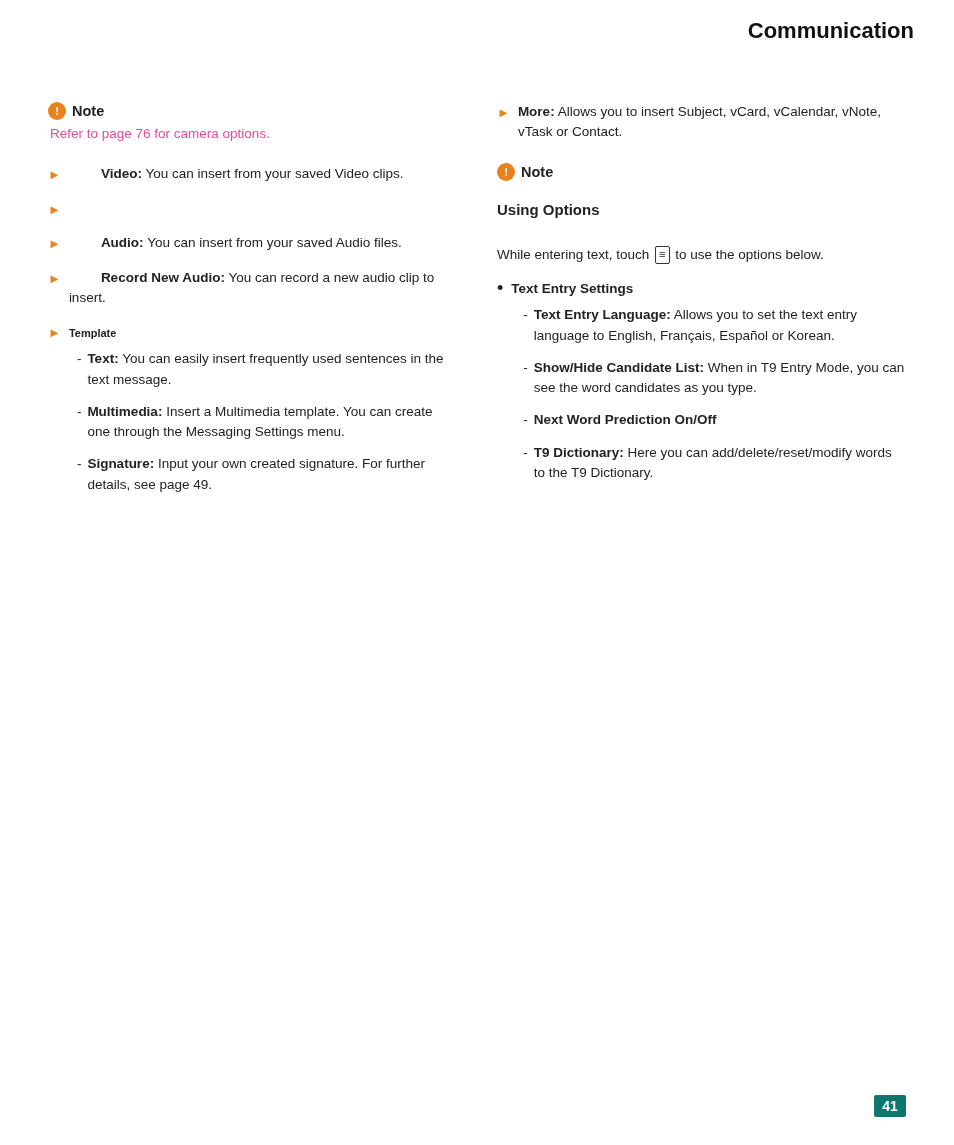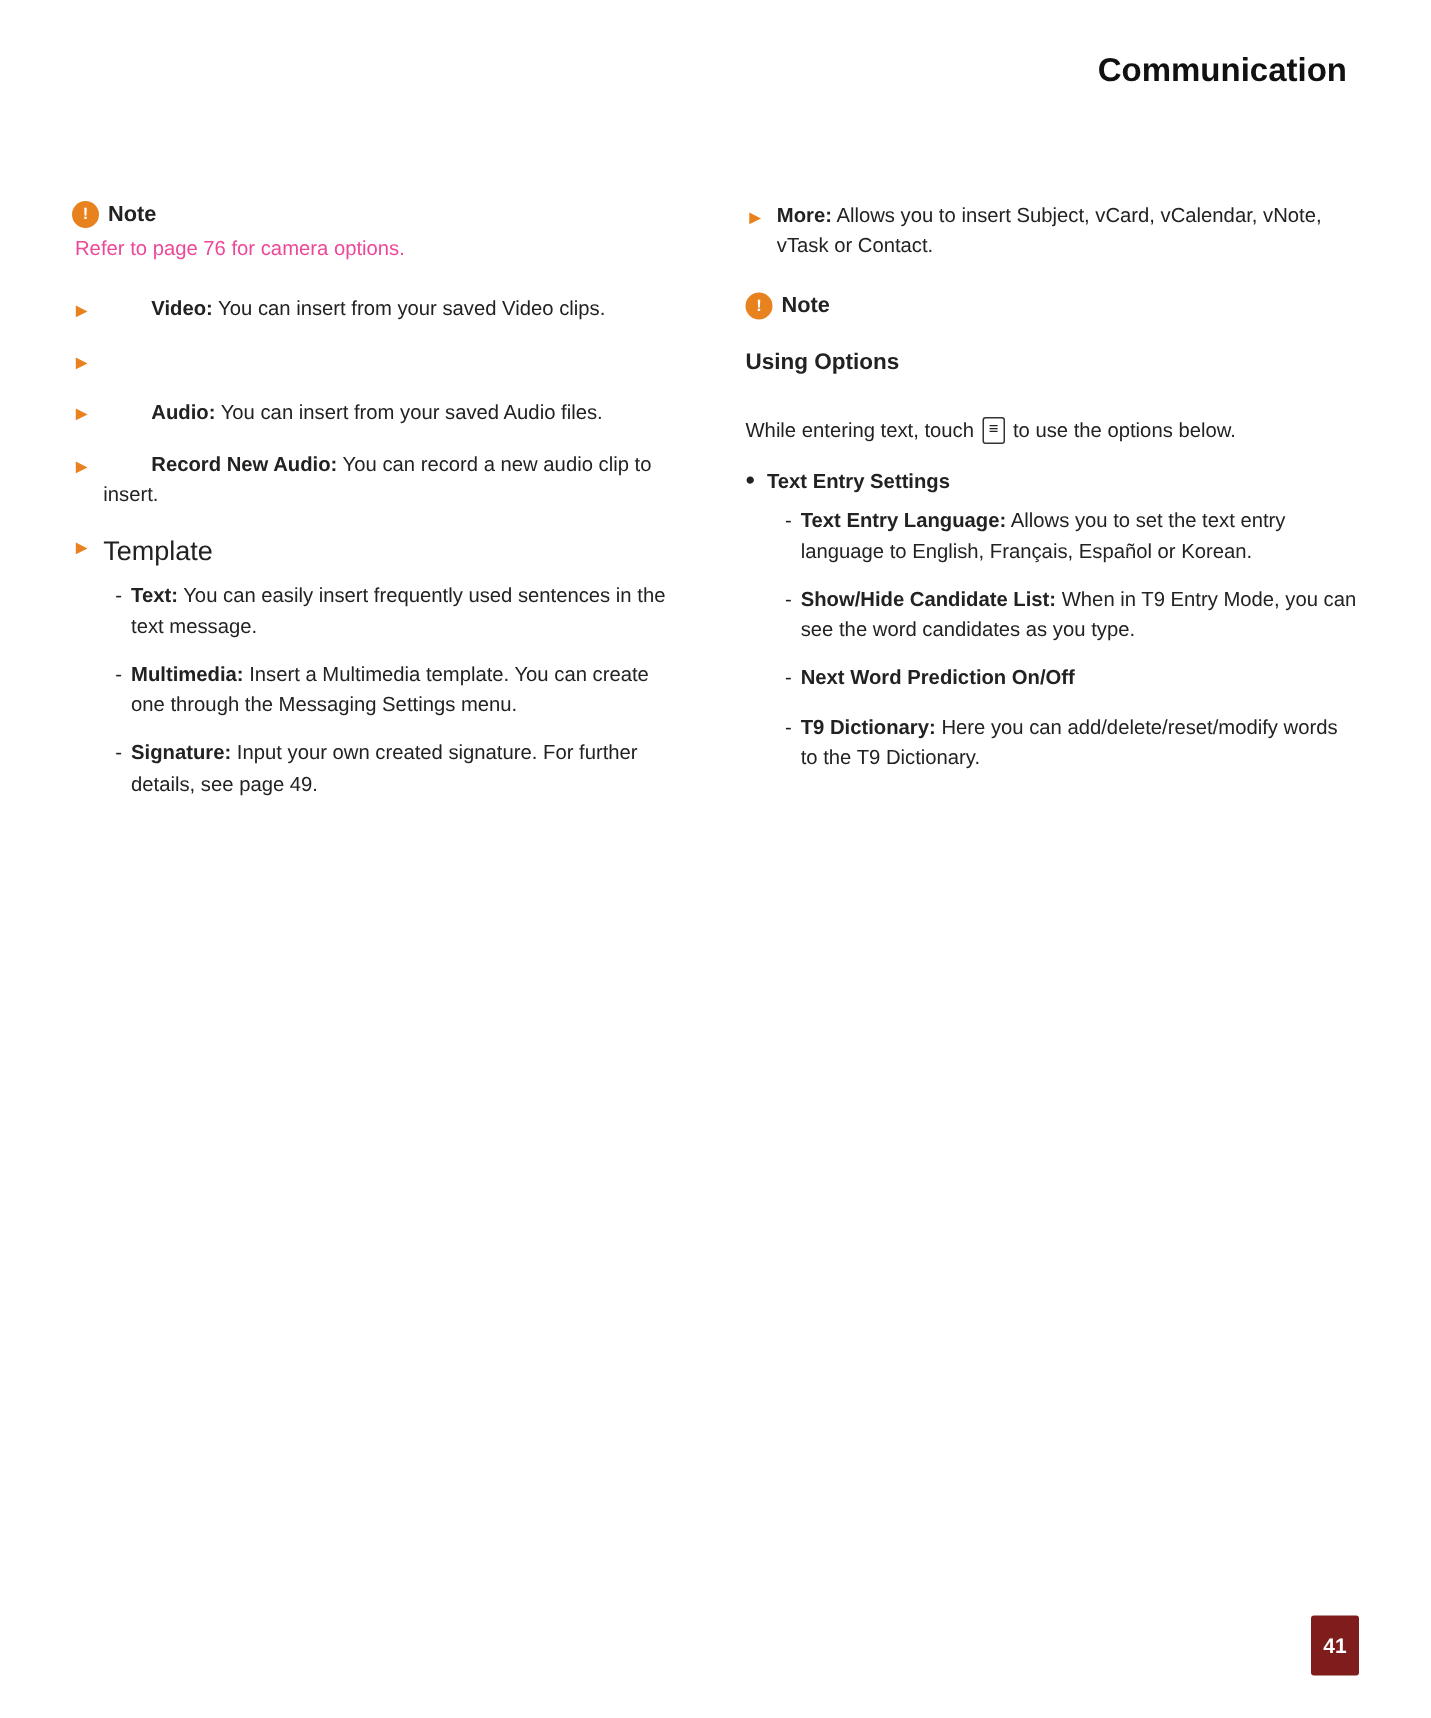--- a/index.html
+++ b/index.html
@@ -12,21 +12,21 @@
       font-size: 14px;
       color: #222222;
       position: relative;
     }
 
     
     .header {
       display: flex;
       justify-content: flex-end;
       align-items: center;
-      padding: 16px;
+      padding: 0;
       margin-bottom: 30px;
     }
 
     .header-title {
       font-size: 22px;
       font-weight: bold;
       color: #111;
       padding: 18px 12px 18px 20px;
       text-align: right;
     }
@@ -115,22 +115,22 @@
       color: #222;
     }
 
     .bullet-text b {
       font-weight: bold;
       margin-left: 32px;
     }
 
     
     .template-label {
-      font-weight: normal;
-      font-size: 18px;
+      font-weight: bold;
+      font-size: 11px;
       text-align: center;
     }
 
     .sub-list {
       list-style: none;
       margin-top: 6px;
       margin-left: 8px;
     }
 
     .sub-item {
@@ -235,26 +235,26 @@
 
     .dot-sub-item b {
       font-weight: bold;
     }
 
     
     .page-number {
       position: absolute;
       bottom: 28px;
       right: 48px;
-      background-color: #7f1d1d;
+      background-color: #0f766e;
       color: white;
       font-weight: bold;
       font-size: 14px;
       width: 32px;
-      height: 40px;
+      height: 22px;
       display: flex;
       align-items: center;
       justify-content: center;
       border-radius: 2px;
     }
   </style>
 </head>
 <body>
 
 <div class="header">

